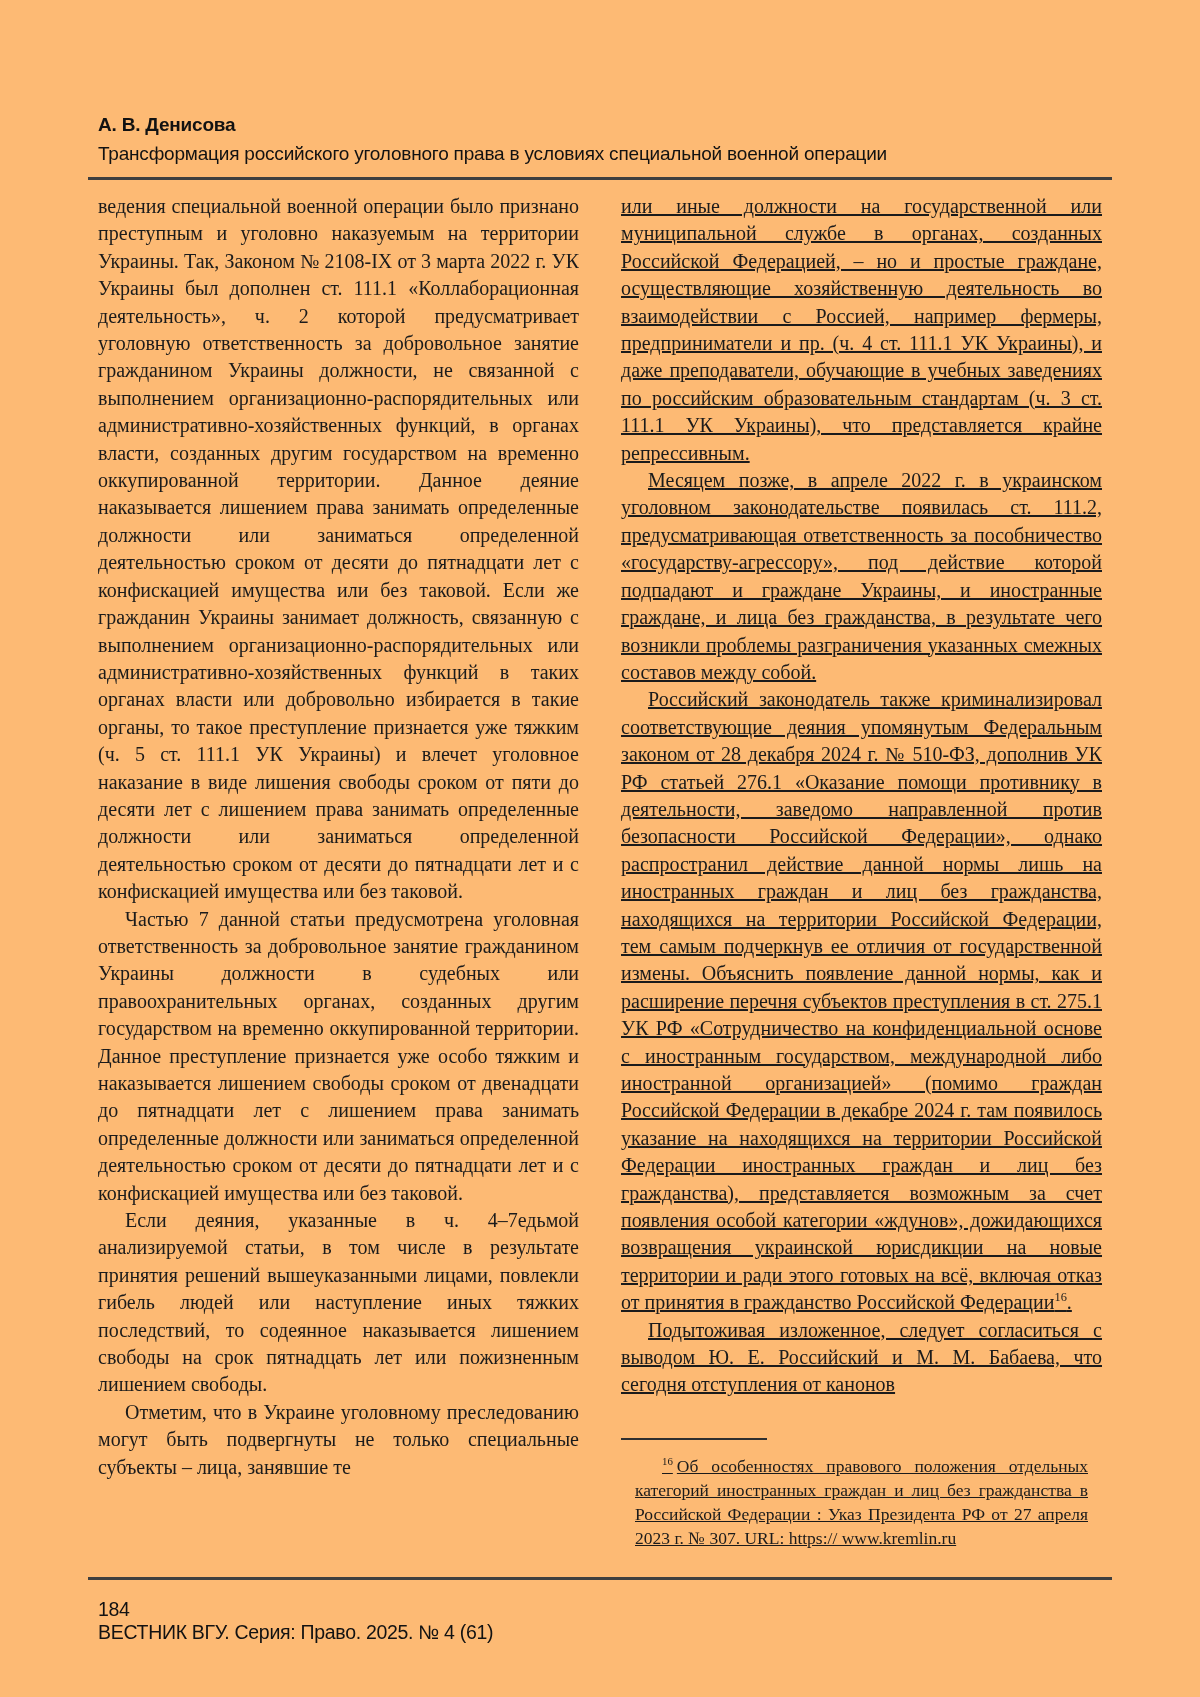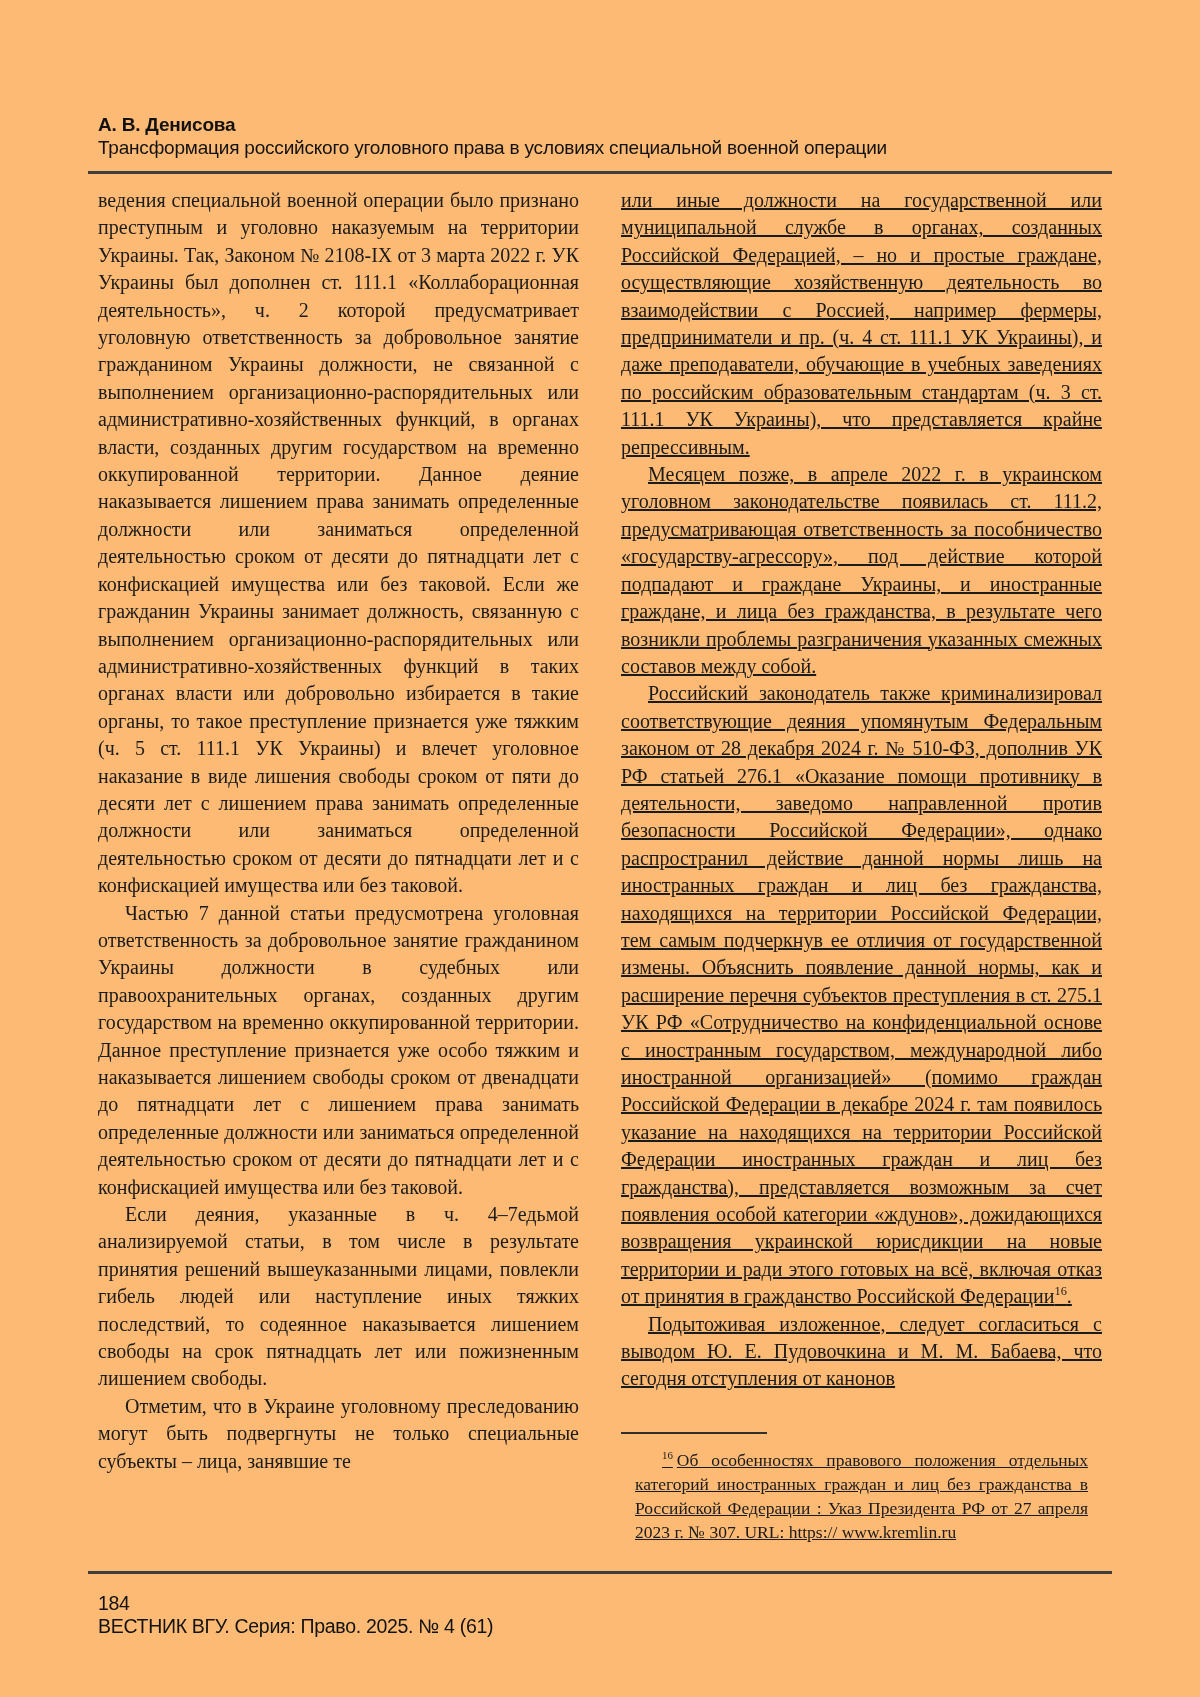--- a/index.html
+++ b/index.html
@@ -30,21 +30,21 @@
     line-height: 22px;
     letter-spacing: -0.2px;
     color: #121212;
   }
   .running-title {
     font-family: "Liberation Sans", sans-serif;
     font-size: 19px;
     line-height: 22px;
     letter-spacing: -0.2px;
     color: #121212;
-    margin-top: 1px;
+    margin-top: 7px;
   }
   .rule {
     height: 3px;
     background: #3f3f3f;
     margin-left: -10px;
     margin-right: -10px;
   }
   .header-rule { margin-top: 12px; }
 
   
@@ -131,21 +131,21 @@
         <p class="para">ведения специальной военной операции было признано преступным и уголовно наказуемым на территории Украины. Так, Законом № 2108-IX от 3 марта 2022 г. УК Украины был дополнен ст. 111.1 «Коллаборационная деятельность», ч. 2 которой предусматривает уголовную ответственность за добровольное занятие гражданином Украины должности, не связанной с выполнением организационно-распорядительных или административно-хозяйственных функций, в органах власти, созданных другим государством на временно оккупированной территории. Данное деяние наказывается лишением права занимать определенные должности или заниматься определенной деятельностью сроком от десяти до пятнадцати лет с конфискацией имущества или без таковой. Если же гражданин Украины занимает должность, связанную с выполнением организационно-распорядительных или административно-хозяйственных функций в таких органах власти или добровольно избирается в такие органы, то такое преступление признается уже тяжким (ч. 5 ст. 111.1 УК Украины) и влечет уголовное наказание в виде лишения свободы сроком от пяти до десяти лет с лишением права занимать определенные должности или заниматься определенной деятельностью сроком от десяти до пятнадцати лет и с конфискацией имущества или без таковой.</p>
         <p class="para indent">Частью 7 данной статьи предусмотрена уголовная ответственность за добровольное занятие гражданином Украины должности в судебных или правоохранительных органах, созданных другим государством на временно оккупированной территории. Данное преступление признается уже особо тяжким и наказывается лишением свободы сроком от двенадцати до пятнадцати лет с лишением права занимать определенные должности или заниматься определенной деятельностью сроком от десяти до пятнадцати лет и с конфискацией имущества или без таковой.</p>
         <p class="para indent">Если деяния, указанные в ч. 4–7едьмой анализируемой статьи, в том числе в результате принятия решений вышеуказанными лицами, повлекли гибель людей или наступление иных тяжких последствий, то содеянное наказывается лишением свободы на срок пятнадцать лет или пожизненным лишением свободы.</p>
         <p class="para indent">Отметим, что в Украине уголовному преследованию могут быть подвергнуты не только специальные субъекты – лица, занявшие те</p>
       </div>
 
       <div class="col col-right">
         <p class="para">или иные должности на государственной или муниципальной службе в органах, созданных Российской Федерацией, – но и простые граждане, осуществляющие хозяйственную деятельность во взаимодействии с Россией, например фермеры, предприниматели и пр. (ч. 4 ст. 111.1 УК Украины), и даже преподаватели, обучающие в учебных заведениях по российским образовательным стандартам (ч. 3 ст. 111.1 УК Украины), что представляется крайне репрессивным.</p>
         <p class="para indent">Месяцем позже, в апреле 2022 г. в украинском уголовном законодательстве появилась ст. 111.2, предусматривающая ответственность за пособничество «государству-агрессору», под действие которой подпадают и граждане Украины, и иностранные граждане, и лица без гражданства, в результате чего возникли проблемы разграничения указанных смежных составов между собой.</p>
         <p class="para indent"><span>Российский законодатель также криминализировал соответствующие деяния упомянутым Федеральным законом от 28 декабря 2024 г. № 510-ФЗ, дополнив УК РФ статьей 276.1 «Оказание помощи противнику в деятельности, заведомо направленной против безопасности Российской Федерации», однако распространил действие данной нормы лишь на иностранных граждан и лиц без гражданства, находящихся на территории Российской Федерации, тем самым подчеркнув ее отличия от государственной измены. Объяснить появление данной нормы, как и расширение перечня субъектов преступления в ст. 275.1 УК РФ «Сотрудничество на конфиденциальной основе с иностранным государством, международной либо иностранной организацией» (помимо граждан Российской Федерации в декабре 2024 г. там появилось указание на находящихся на территории Российской Федерации иностранных граждан и лиц без гражданства), представляется возможным за счет появления особой категории «ждунов», дожидающихся возвращения украинской юрисдикции на новые территории и ради этого готовых на всё, включая отказ от принятия в гражданство Российской Федерации</span><sup class="sup">16</sup><span>.</span></p>
-        <p class="para indent">Подытоживая изложенное, следует согласиться с выводом Ю. Е. Пудовочкина и М. М. Бабаева, что сегодня отступления от канонов</p>
+        <p class="para indent">Подытоживая изложенное, следует согласиться с выводом Ю. Е. Российский и М. М. Бабаева, что сегодня отступления от канонов</p>
 
         <div class="footnote-block">
           <div class="fn-sep"></div>
           <p class="footnote"><sup class="sup">16</sup><span>Об особенностях правового положения отдельных категорий иностранных граждан и лиц без гражданства в Российской Федерации : Указ Президента РФ от 27 апреля 2023 г. № 307. URL: https:// www.kremlin.ru</span></p>
         </div>
       </div>
 
     </div>
 
     <div class="rule footer-rule"></div>

